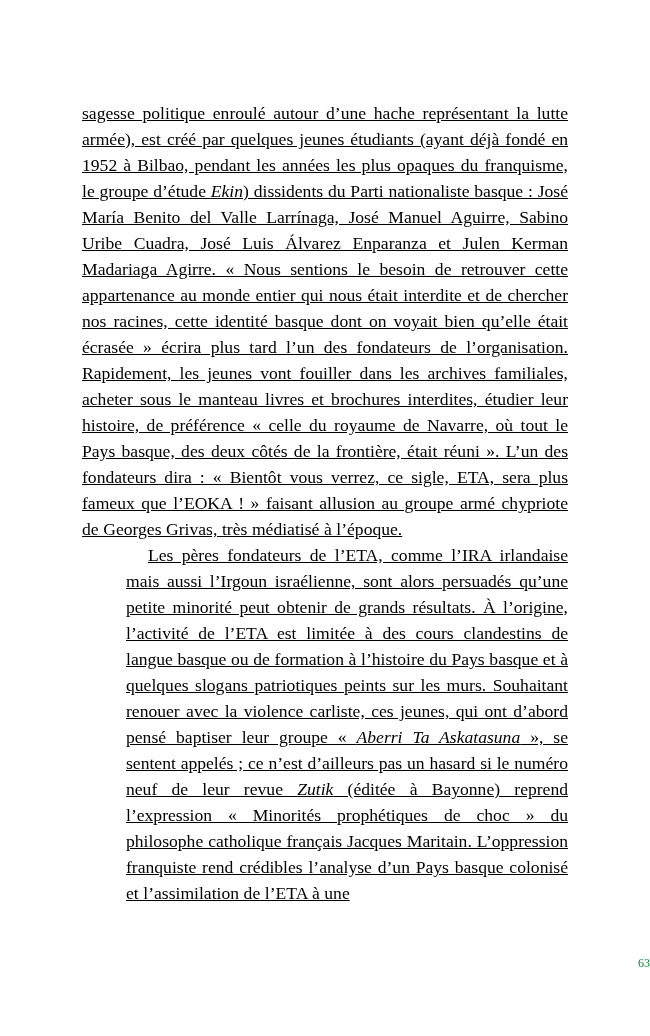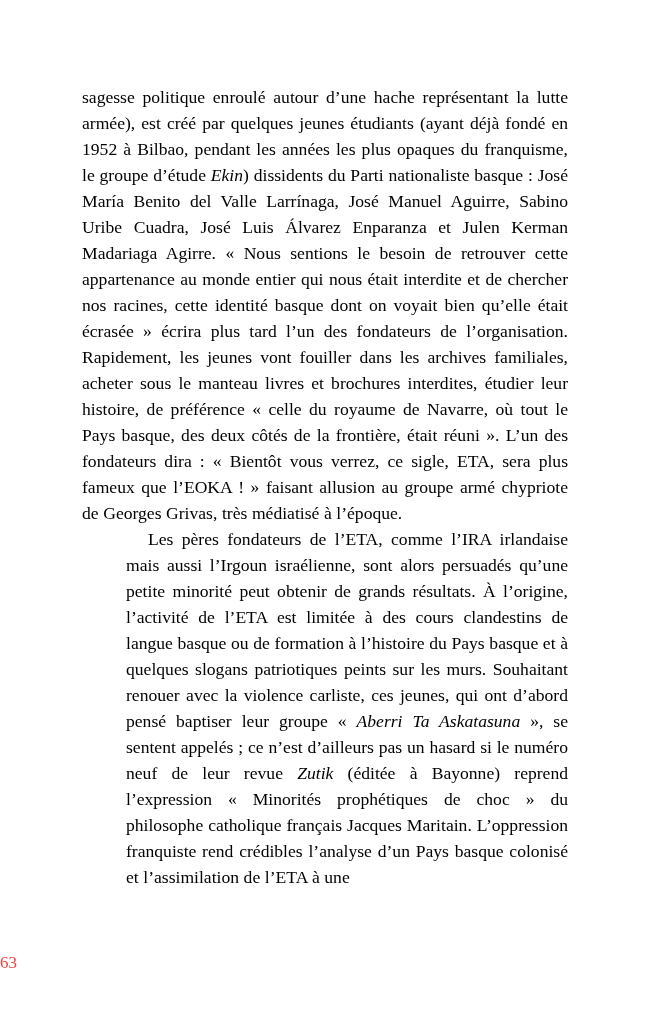--- a/index.html
+++ b/index.html
@@ -14,22 +14,23 @@
     height: 1036px;
     background: #ffffff;
     margin: 0 auto;
     overflow: hidden;
     font-family: "Liberation Serif", "DejaVu Serif", serif;
     color: #000000;
   }
   .text-block {
     position: absolute;
     left: 82px;
-    top: 84px;
+    top: 100px;
     width: 486px;
+    text-decoration: underline;
   }
   .para {
     margin: 0;
     font-size: 17.6px;
     line-height: 26px;
     text-align: justify;
     text-justify: inter-word;
     hyphens: none;
     -webkit-hyphens: none;
     word-spacing: 0.01em;
@@ -44,25 +45,25 @@
     display: inline;
   }
   .it {
     font-style: italic;
   }
   .folio {
     position: absolute;
     left: 0;
     right: 0;
     top: 952px;
-    text-align: left;
-    font-size: 17px;
+    text-align: right;
+    font-size: 12px;
     line-height: 22px;
     font-family: "Liberation Serif", "DejaVu Serif", serif;
-    color: #ef4444;
+    color: #15803d;
   }
 </style>
 </head>
 <body>
 
 <div class="page">
 
   <div class="text-block">
       <p class="para"><span>sagesse politique enroulé autour d’une hache représentant la lutte armée), est créé par quelques jeunes étudiants (ayant déjà fondé en 1952 à Bilbao, pendant les années les plus opaques du franquisme, le groupe d’étude </span><span class="it">Ekin</span><span>) dissidents du Parti nationaliste basque : José María Benito del Valle Larrínaga, José Manuel Aguirre, Sabino Uribe Cuadra, José Luis Álvarez Enparanza et Julen Kerman Madariaga Agirre. « Nous sentions le besoin de retrouver cette appartenance au monde entier qui nous était interdite et de chercher nos racines, cette identité basque dont on voyait bien qu’elle était écrasée » écrira plus tard l’un des fondateurs de l’organisation. Rapidement, les jeunes vont fouiller dans les archives familiales, acheter sous le manteau livres et brochures interdites, étudier leur histoire, de préférence « celle du royaume de Navarre, où tout le Pays basque, des deux côtés de la frontière, était réuni ». L’un des fondateurs dira : « Bientôt vous verrez, ce sigle, ETA, sera plus fameux que l’EOKA ! » faisant allusion au groupe armé chypriote de Georges Grivas, très médiatisé à l’époque.</span></p>
       <p class="para indent continues"><span>Les pères fondateurs de l’ETA, comme l’IRA irlandaise mais aussi l’Irgoun israélienne, sont alors persuadés qu’une petite minorité peut obtenir de grands résultats. À l’origine, l’activité de l’ETA est limitée à des cours clandestins de langue basque ou de formation à l’histoire du Pays basque et à quelques slogans patriotiques peints sur les murs. Souhaitant renouer avec la violence carliste, ces jeunes, qui ont d’abord pensé baptiser leur groupe « </span><span class="it">Aberri Ta Askatasuna</span><span> », se sentent appelés ; ce n’est d’ailleurs pas un hasard si le numéro neuf de leur revue </span><span class="it">Zutik</span><span> (éditée à Bayonne) reprend l’expression « Minorités prophétiques de choc » du philosophe catholique français Jacques Maritain. L’oppression franquiste rend crédibles l’analyse d’un Pays basque colonisé et l’assimilation de l’ETA à une</span></p>

